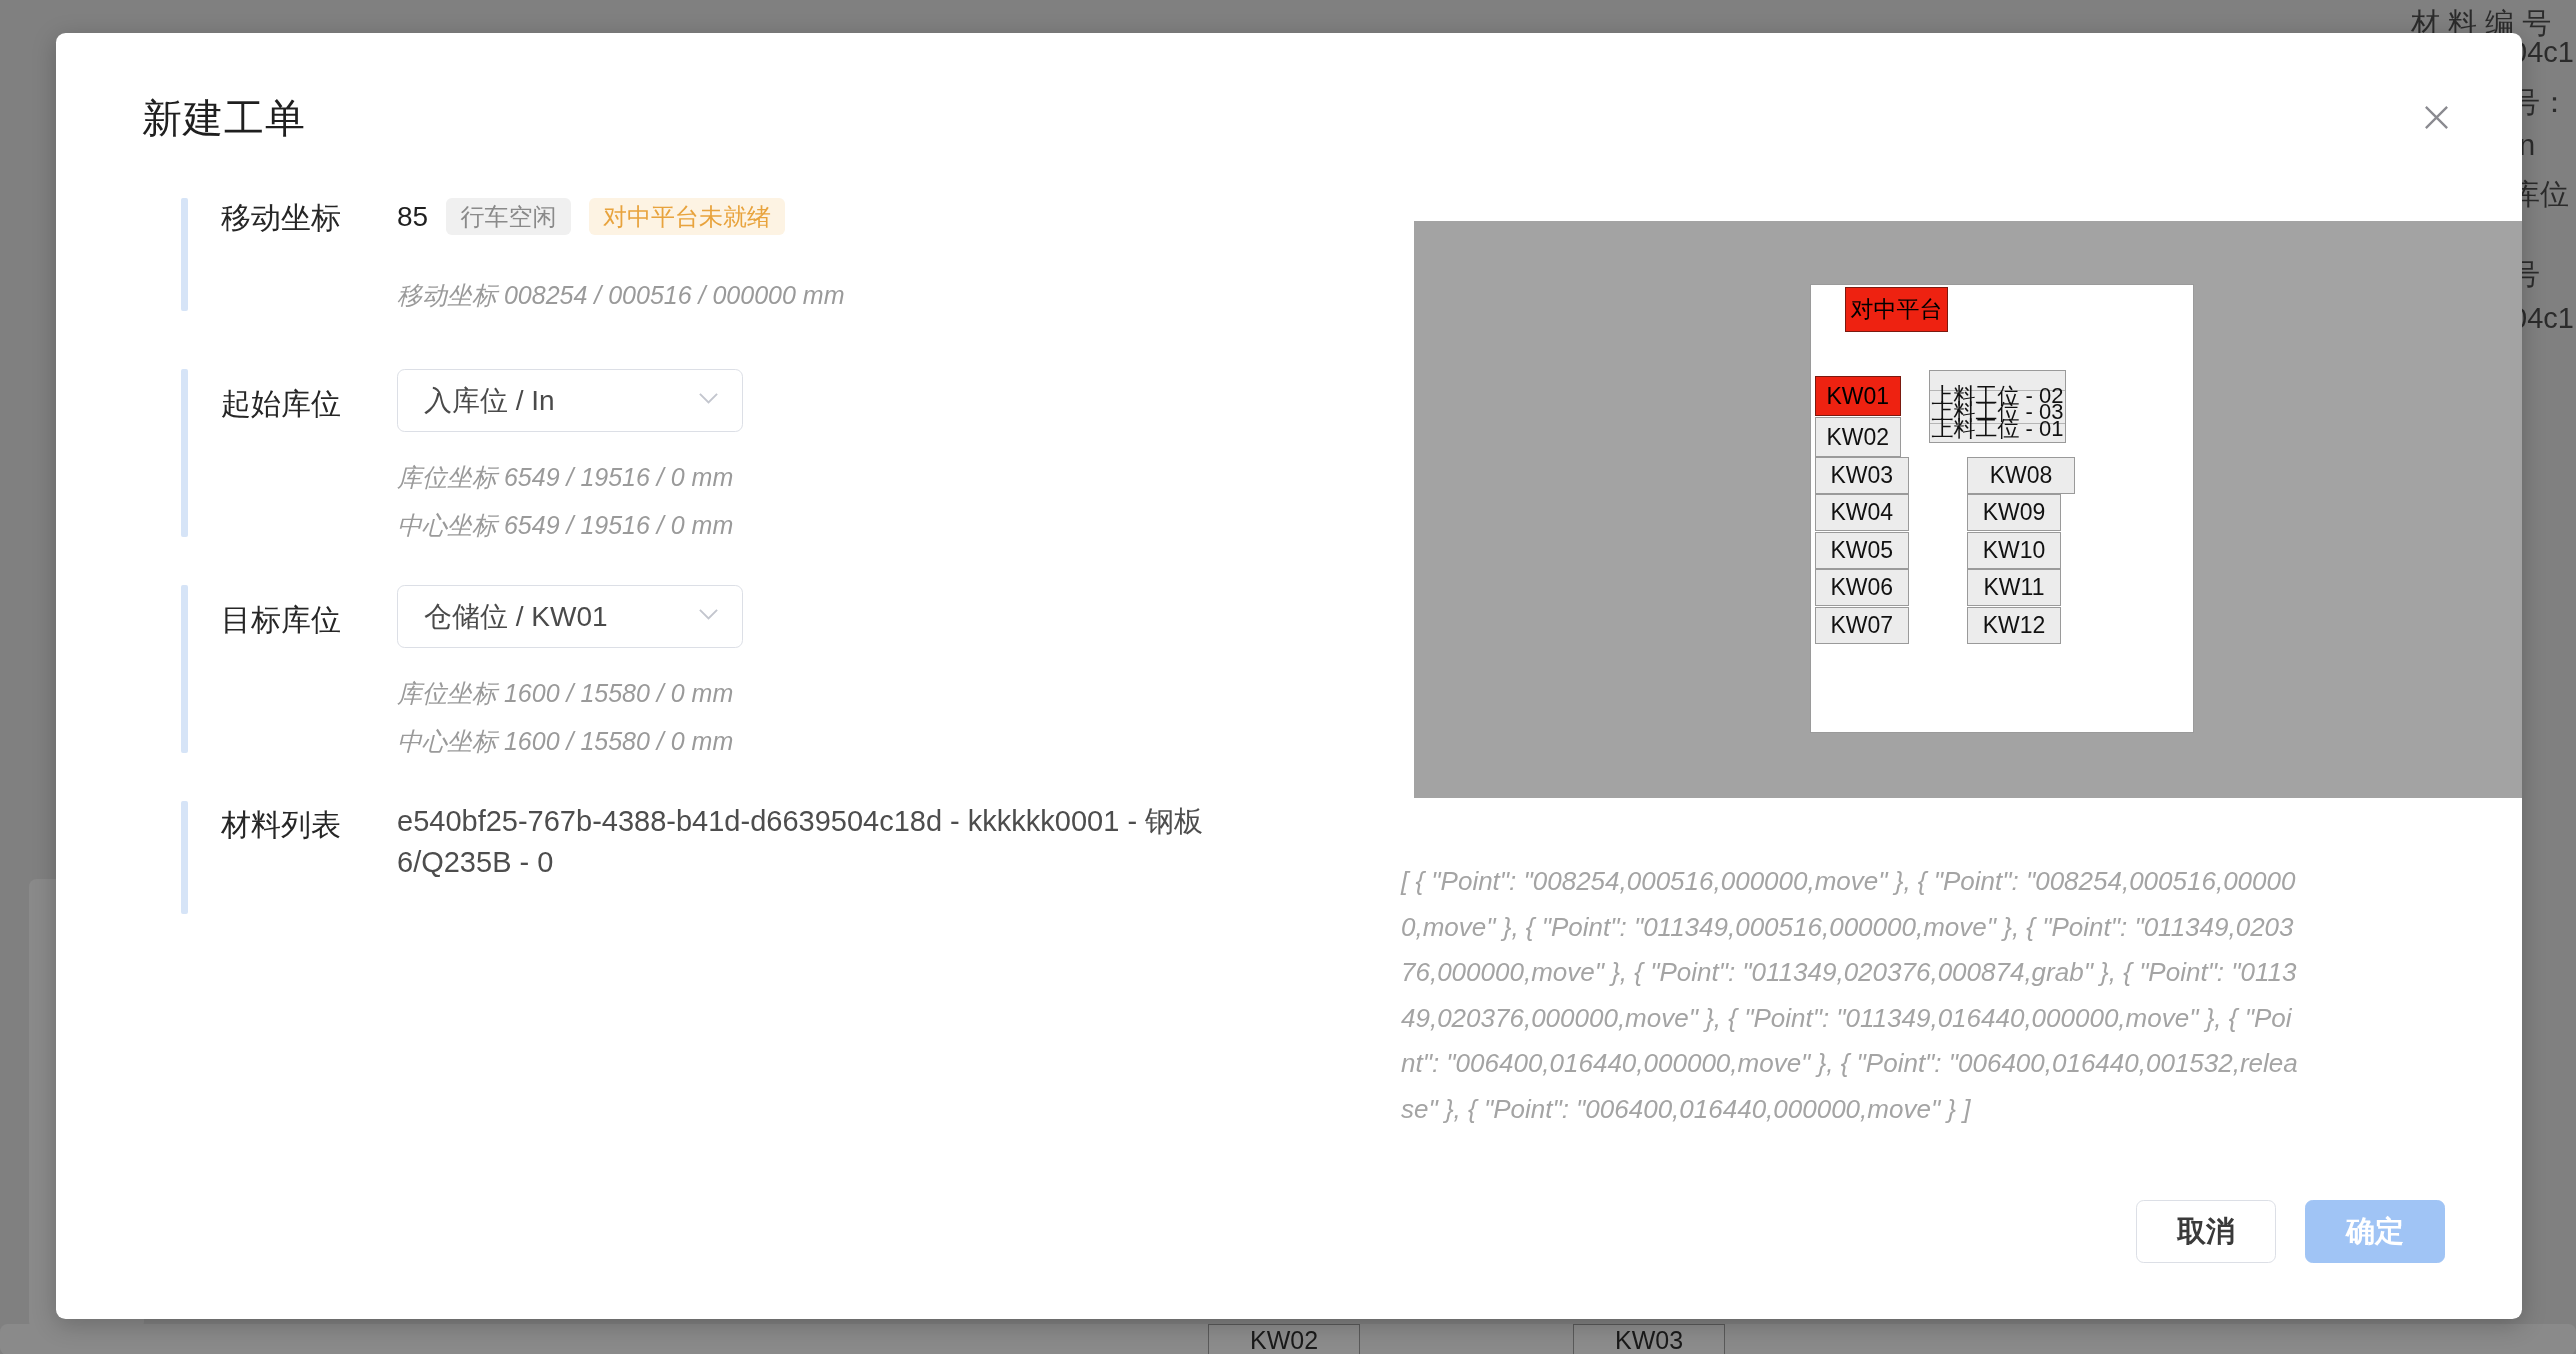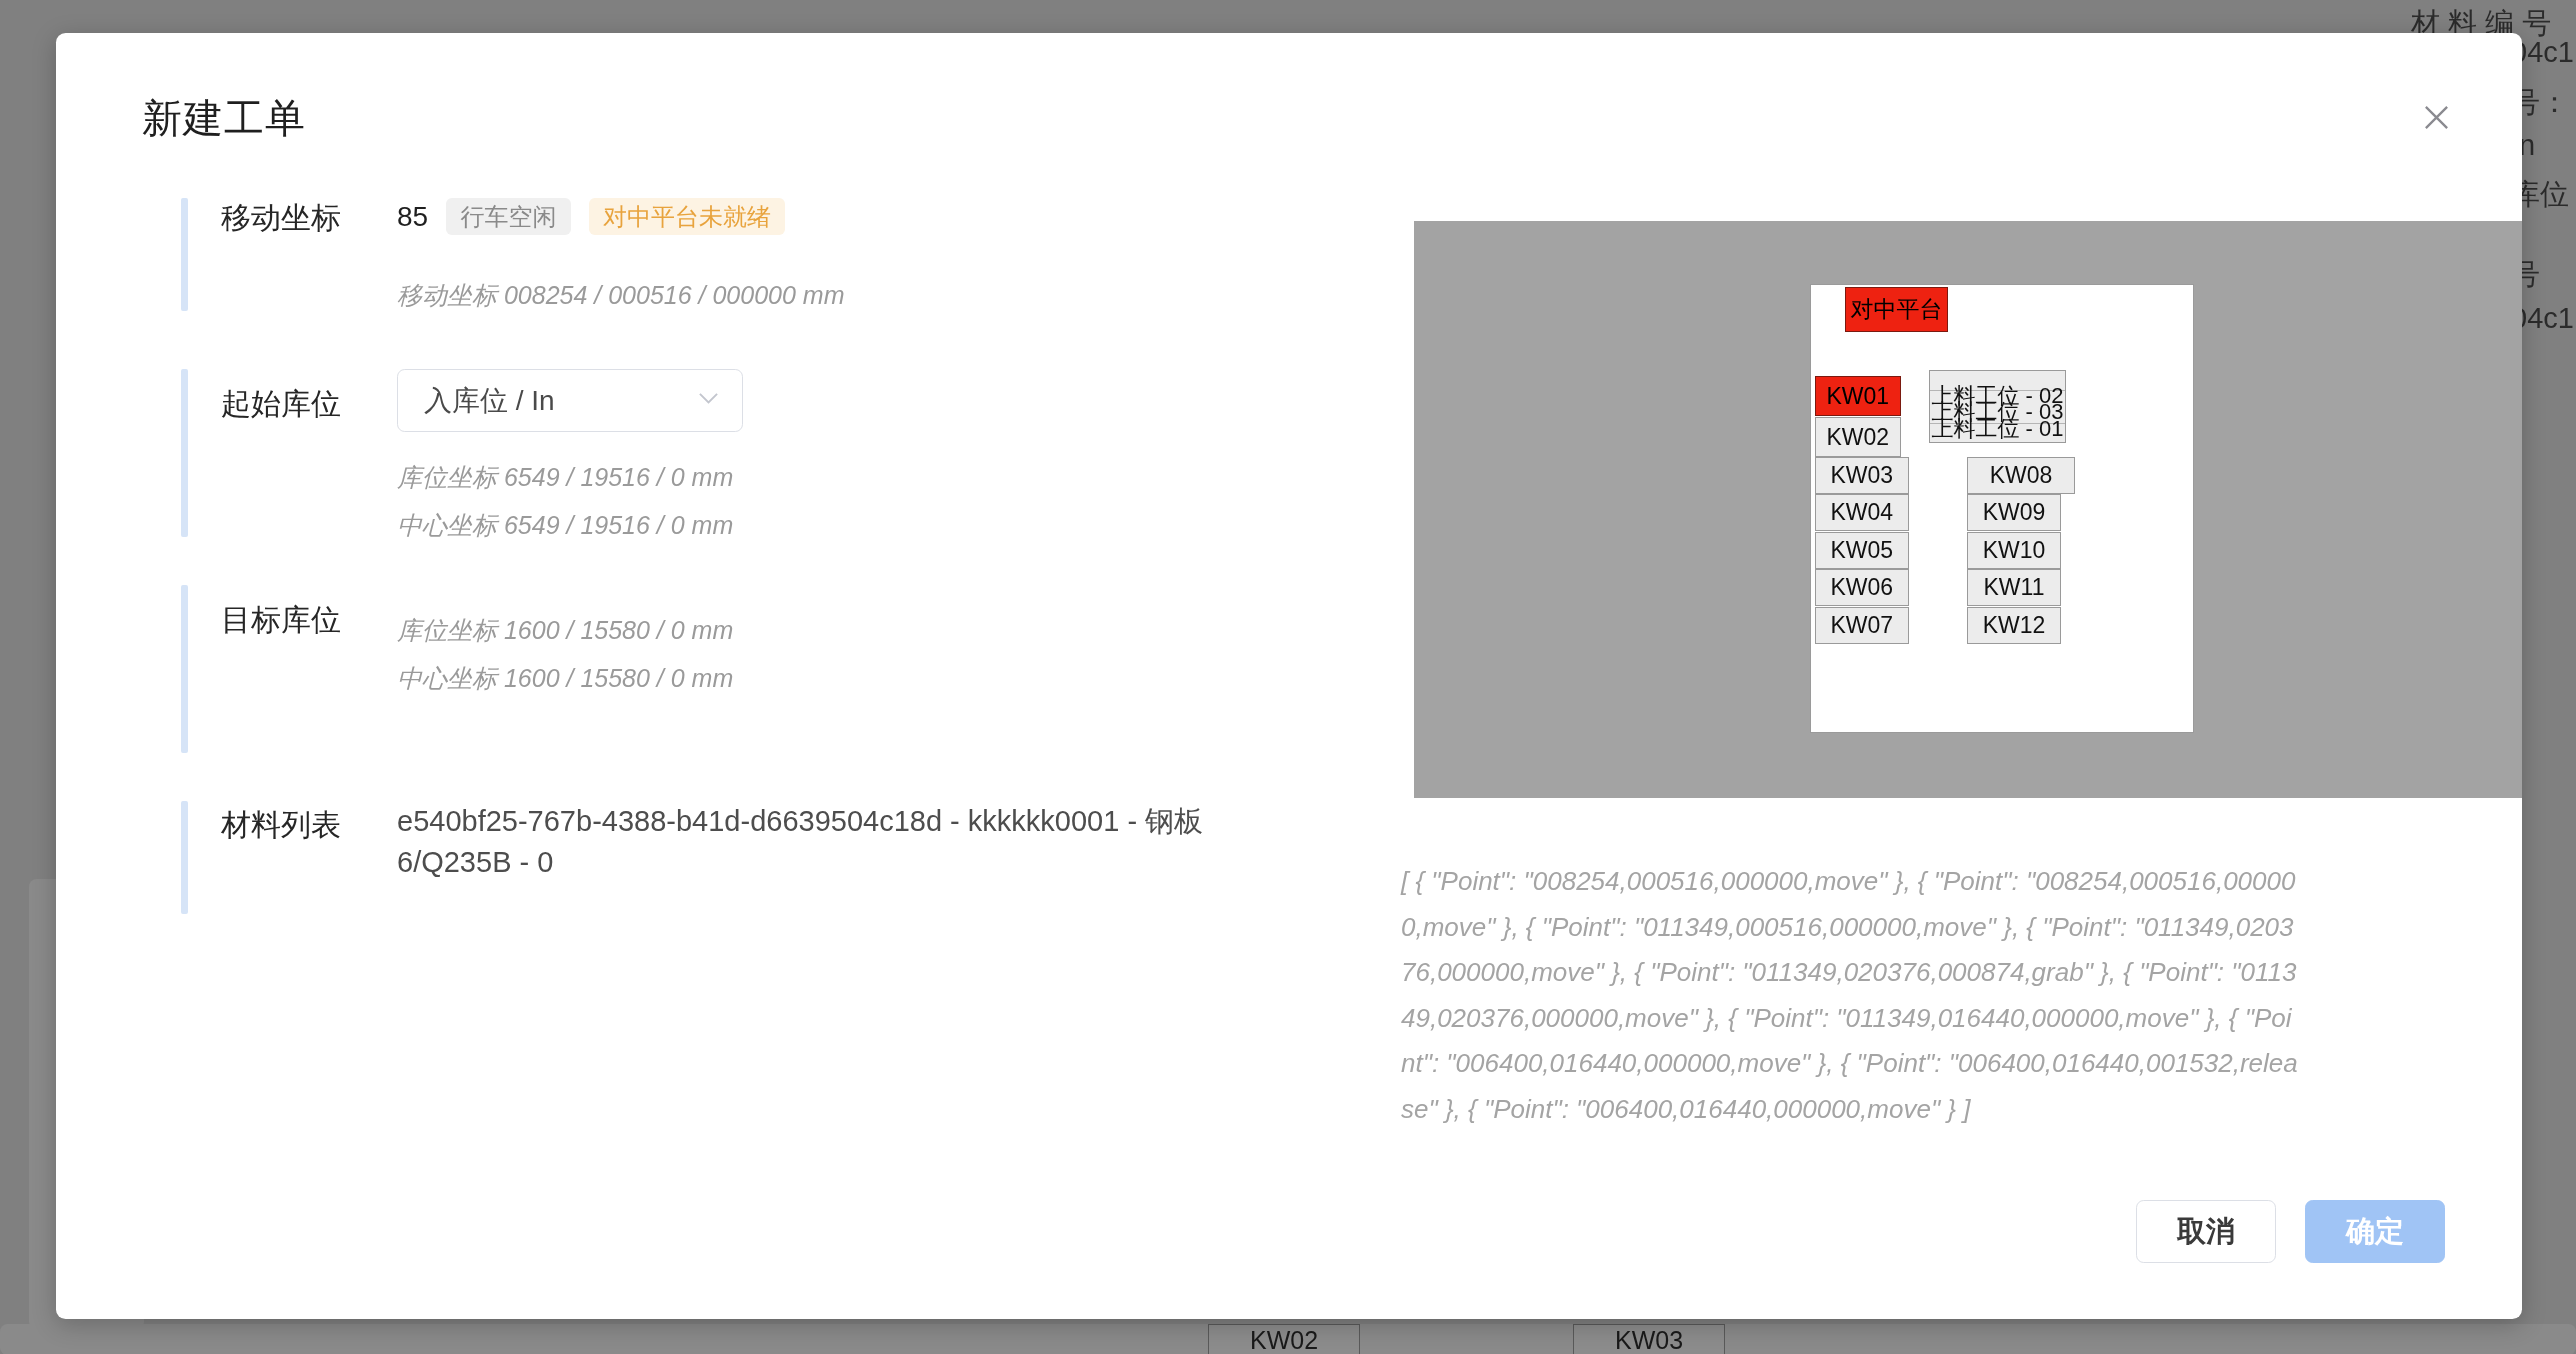--- a/index.html
+++ b/index.html
@@ -258,20 +258,28 @@
         </div>
         <div class="hint" style="margin-top:29px;">库位坐标 6549 / 19516 / 0 mm</div>
         <div class="hint" style="margin-top:15.4px;">中心坐标 6549 / 19516 / 0 mm</div>
       </div>
     </div>
 
     <div class="field-row" style="top:408px;">
       <div class="accent-bar" style="height:168px;"></div>
       <div class="field-label" style="top:15.4px;">目标库位</div>
       <div class="field-body">
+        <div class="select">
+          <span class="select-value">仓储位 / KW01</span>
+          <span class="select-arrow">
+            <svg width="21" height="13.4" viewBox="0 0 22 14">
+                <path d="M2 2 L11 11 L20 2" stroke="#c3c6ce" stroke-width="2" fill="none"></path>
+              </svg>
+          </span>
+        </div>
         <div class="hint" style="margin-top:29px;">库位坐标 1600 / 15580 / 0 mm</div>
         <div class="hint" style="margin-top:15.4px;">中心坐标 1600 / 15580 / 0 mm</div>
       </div>
     </div>
 
     <div class="field-row" style="top:624px;">
       <div class="accent-bar" style="height:113px;"></div>
       <div class="field-label" style="top:3.8px;">材料列表</div>
       <div class="field-body">
         <div class="material-text">e540bf25-767b-4388-b41d-d6639504c18d - kkkkkk0001 - 钢板6/Q235B - 0</div>

